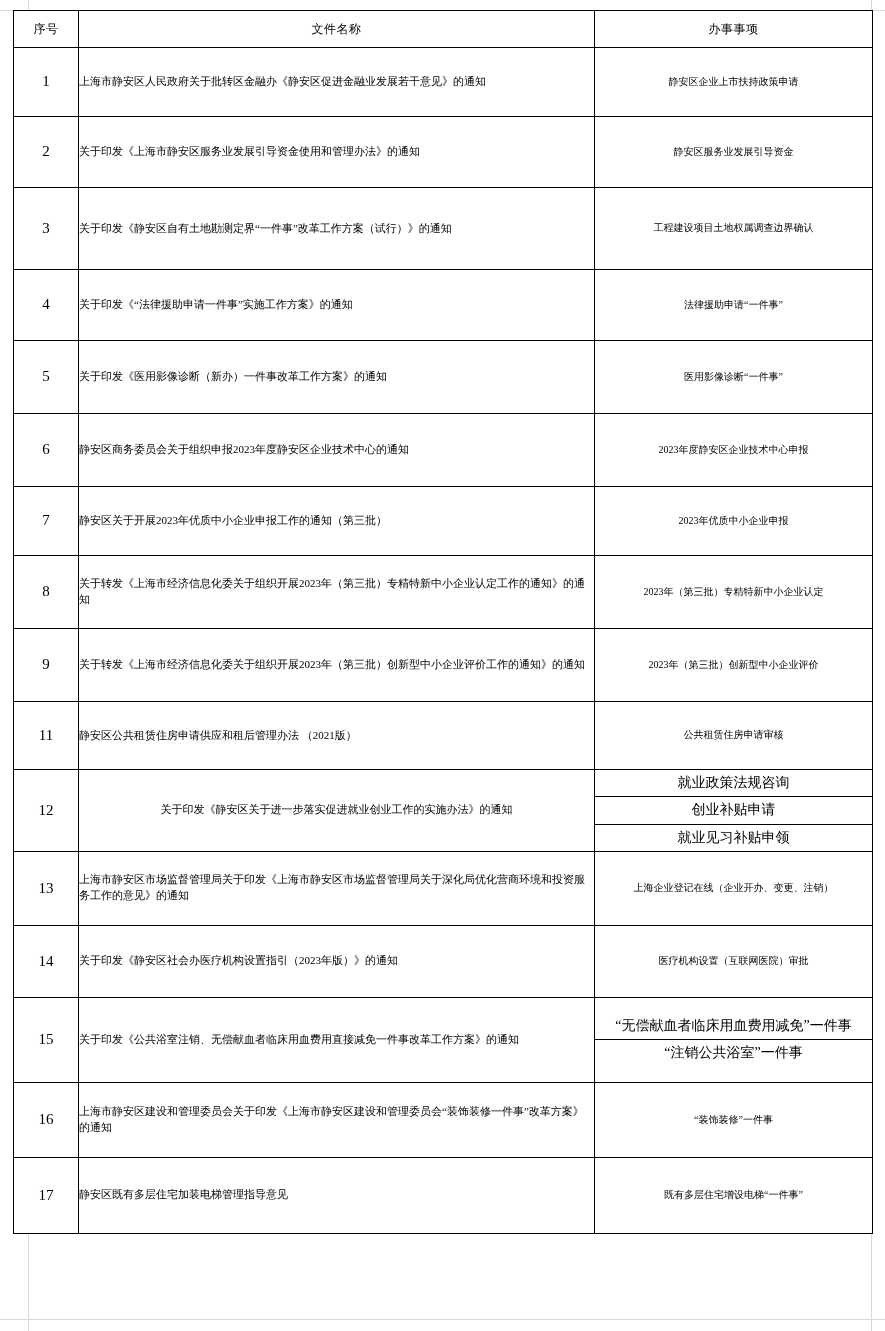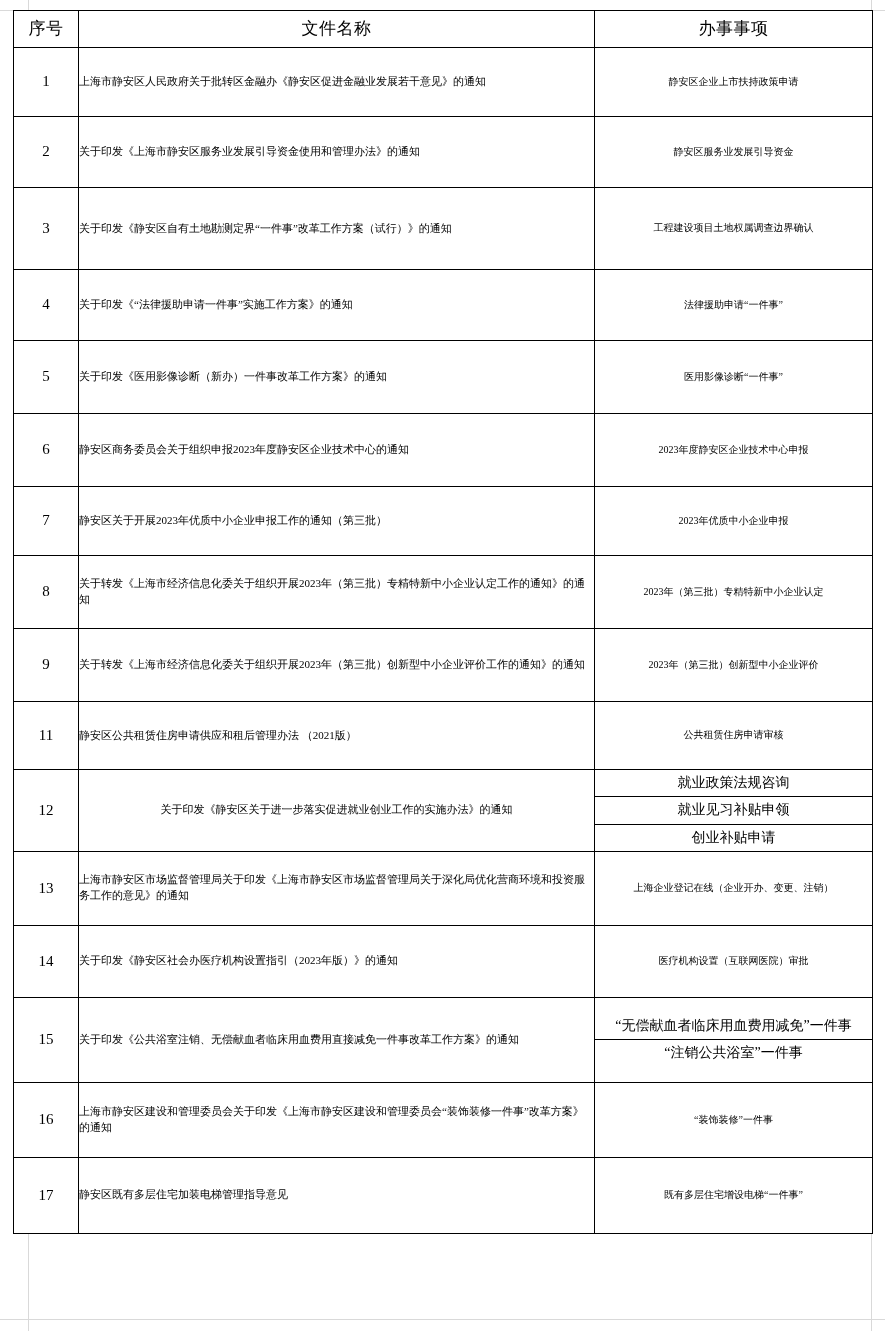--- a/index.html
+++ b/index.html
@@ -60,21 +60,21 @@
     font-weight: normal;
     color: #000000;
   }
 
   col.c-seq   { width: 65px; }
   col.c-name  { width: 516px; }
   col.c-item  { width: 278px; }
 
   .hdr {
     text-align: center;
-    font-size: 17px;
+    font-size: 12px;
     line-height: 1.35;
     height: 36px;
     letter-spacing: 0.5px;
   }
 
   .seq {
     text-align: center;
     font-size: 15px;
     line-height: 1.3;
   }
@@ -229,24 +229,24 @@
       <tr class="r12">
         <td class="seq">12</td>
         <td class="name" style="text-align:center;margin-left:37px;"> 关于印发《静安区关于进一步落实促进就业创业工作的实施办法》的通知</td>
         <td class="item-split">
           <table class="subrows">
             <tbody>
                 <tr>
               <td>就业政策法规咨询</td>
             </tr>
             <tr>
+              <td>创业补贴申请</td>
+            </tr>
+            <tr>
               <td>就业见习补贴申领</td>
-            </tr>
-            <tr>
-              <td>创业补贴申请</td>
             </tr>
           </tbody>
             </table>
         </td>
       </tr>
 
       <tr class="r13">
         <td class="seq">13</td>
         <td class="name">上海市静安区市场监督管理局关于印发《上海市静安区市场监督管理局关于深化局优化营商环境和投资服务工作的意见》的通知</td>
         <td class="item">上海企业登记在线（企业开办、变更、注销）</td>

